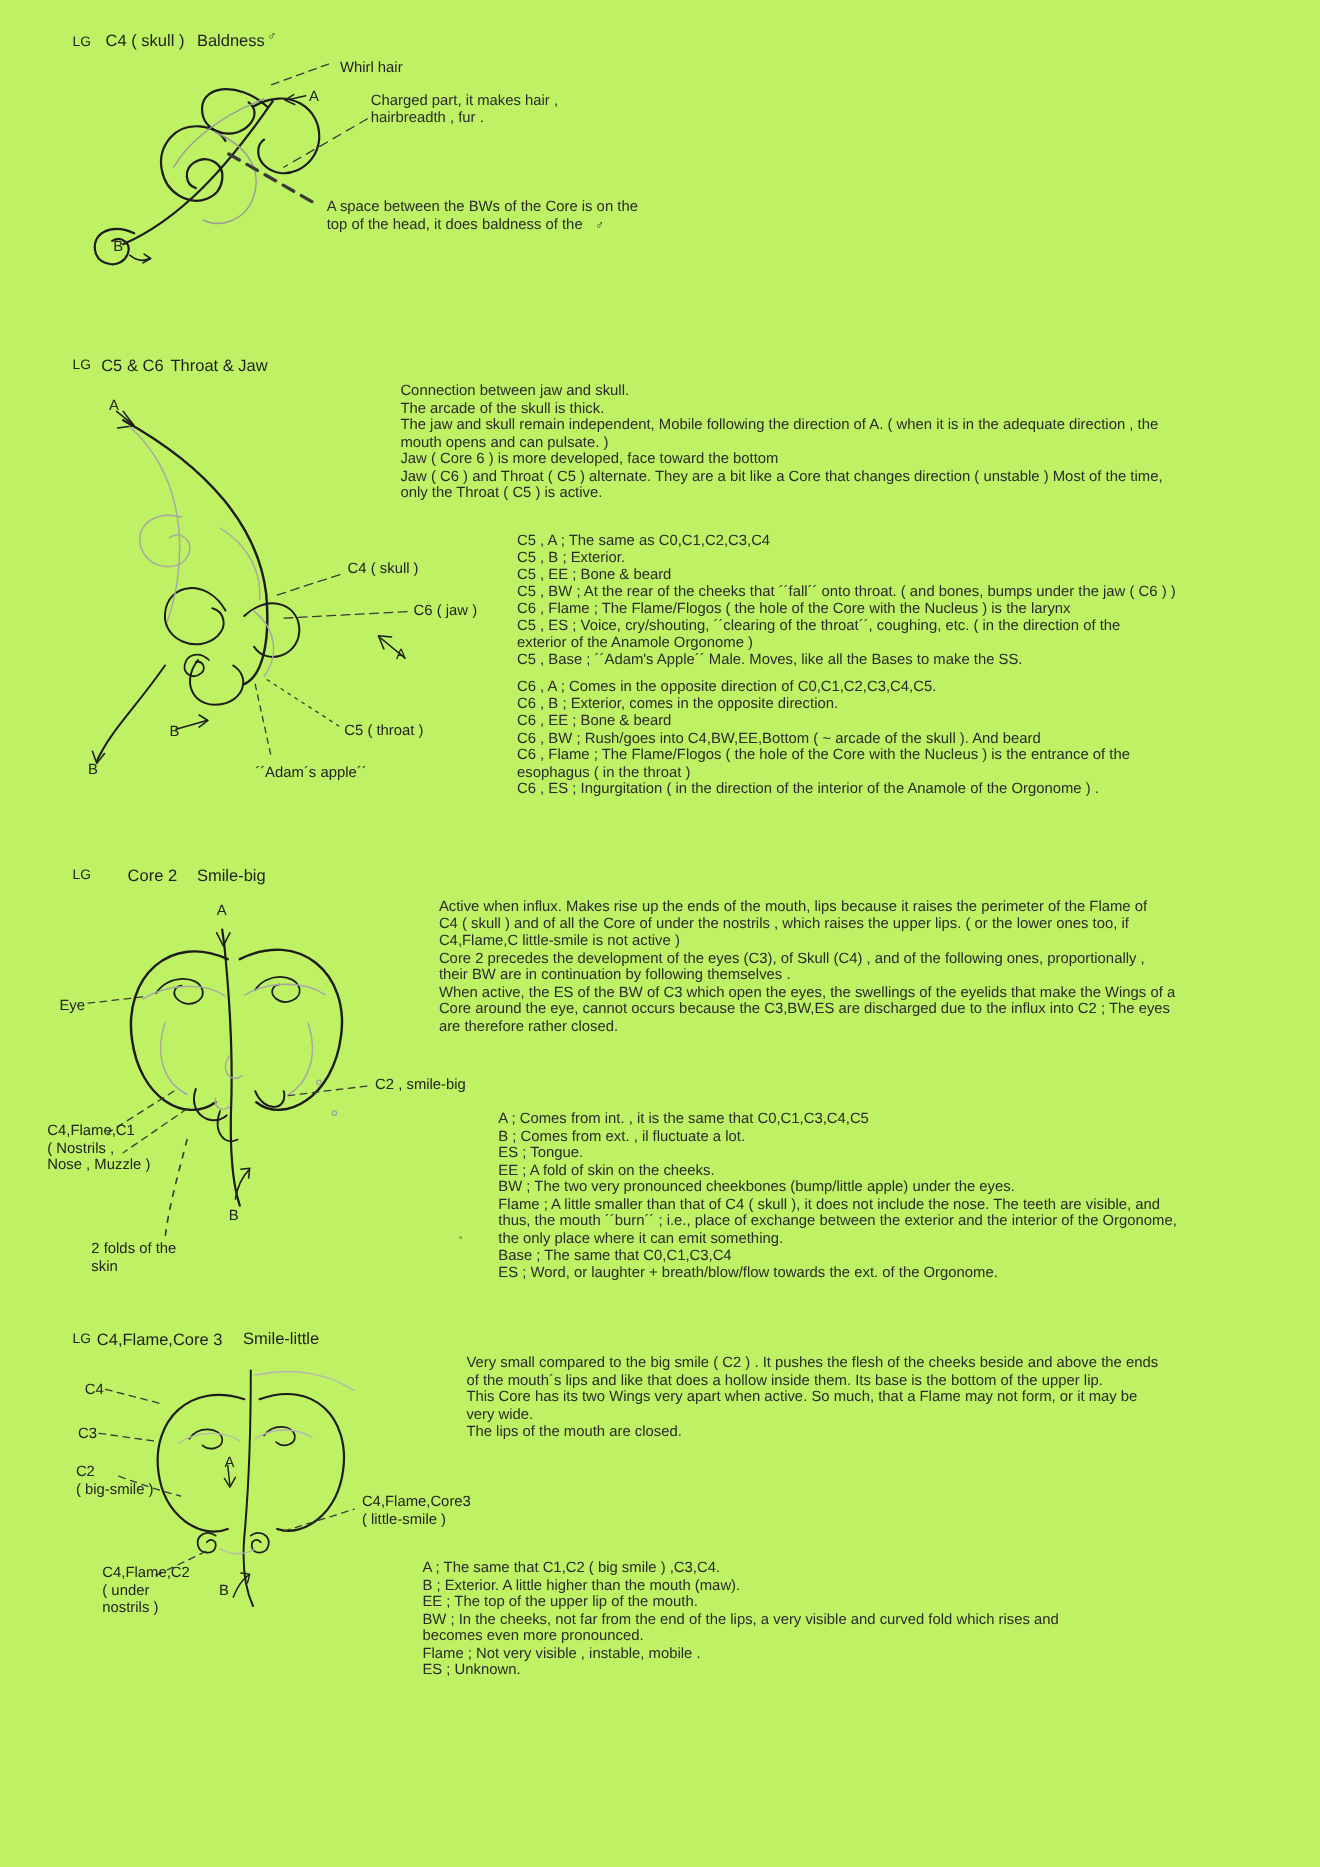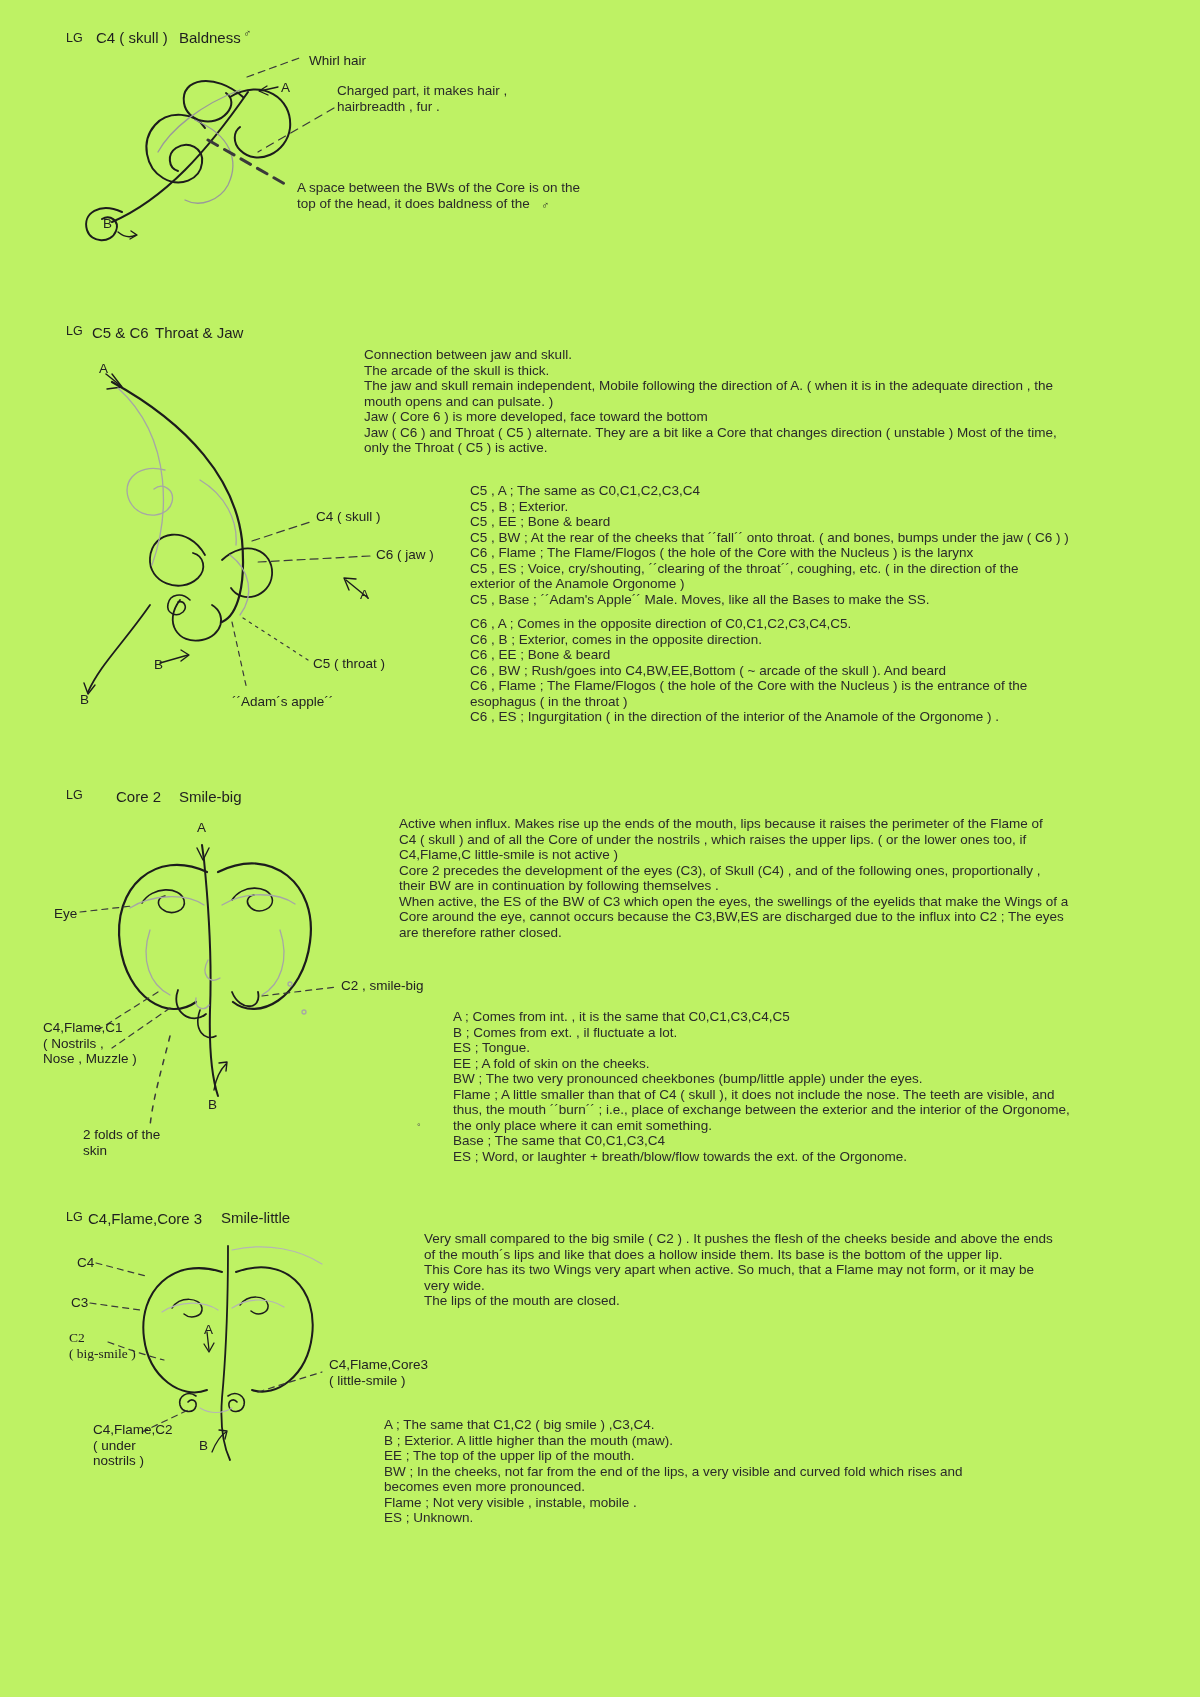--- a/index.html
+++ b/index.html
@@ -217,21 +217,21 @@
   <div class="abs lbl" style="left:208px;top:1097px;">B</div>
   <div class="abs lbl pre" style="left:83px;top:1127px;">2 folds of the
 skin</div>
 
   <div class="abs hd-lg" style="left:66px;top:1210px;">LG</div>
   <div class="abs hd" style="left:88px;top:1210px;">C4,Flame,Core 3</div>
   <div class="abs hd" style="left:221px;top:1209px;">Smile-little</div>
 
   <div class="abs lbl" style="left:77px;top:1255px;">C4</div>
   <div class="abs lbl" style="left:71px;top:1295px;">C3</div>
-  <div class="abs lbl pre" style="left:69px;top:1330px;font-family:Liberation Serif, serif;">C2
+  <div class="abs lbl pre" style="left:69px;top:1330px;">C2
 ( big-smile )</div>
   <div class="abs lbl" style="left:204px;top:1322px;">A</div>
   <div class="abs lbl pre" style="left:329px;top:1357px;">C4,Flame,Core3
 ( little-smile )</div>
   <div class="abs lbl pre" style="left:93px;top:1422px;">C4,Flame,C2
 ( under
 nostrils )</div>
   <div class="abs lbl" style="left:199px;top:1438px;">B</div>
 
   <div class="abs para pre" style="left:424px;top:1231px;">Very small compared to the big smile ( C2 ) . It pushes the flesh of the cheeks beside and above the ends

